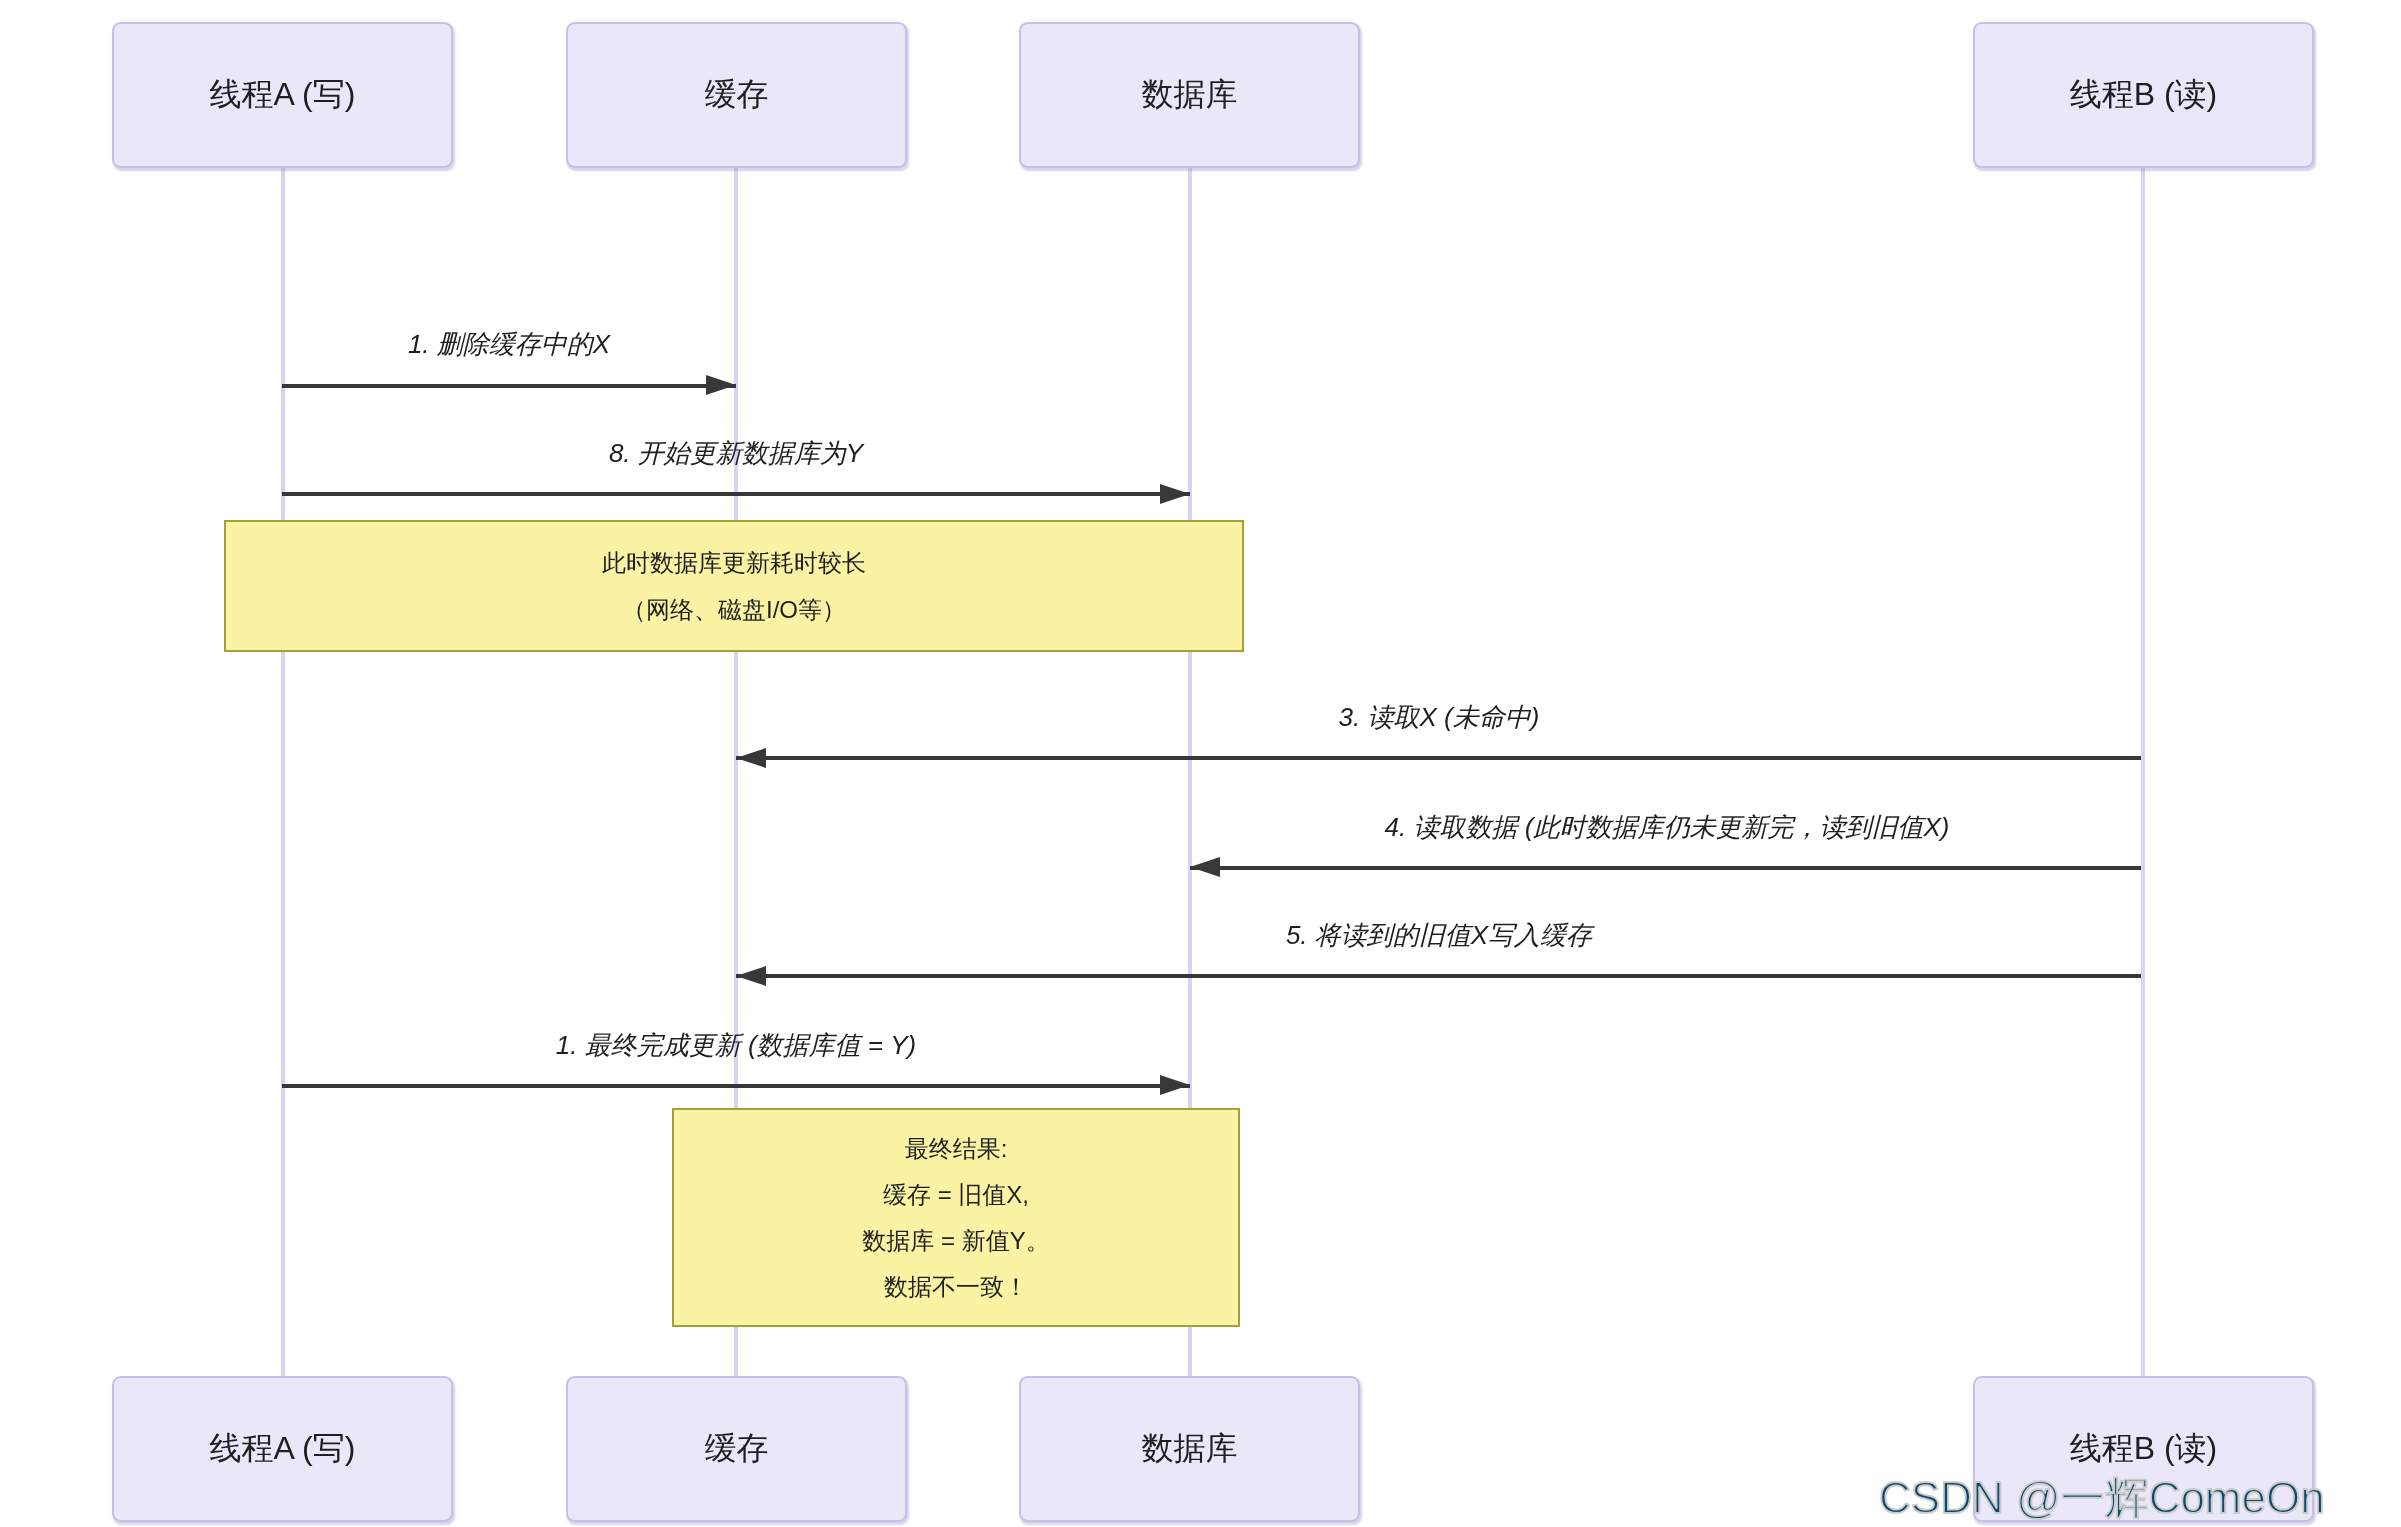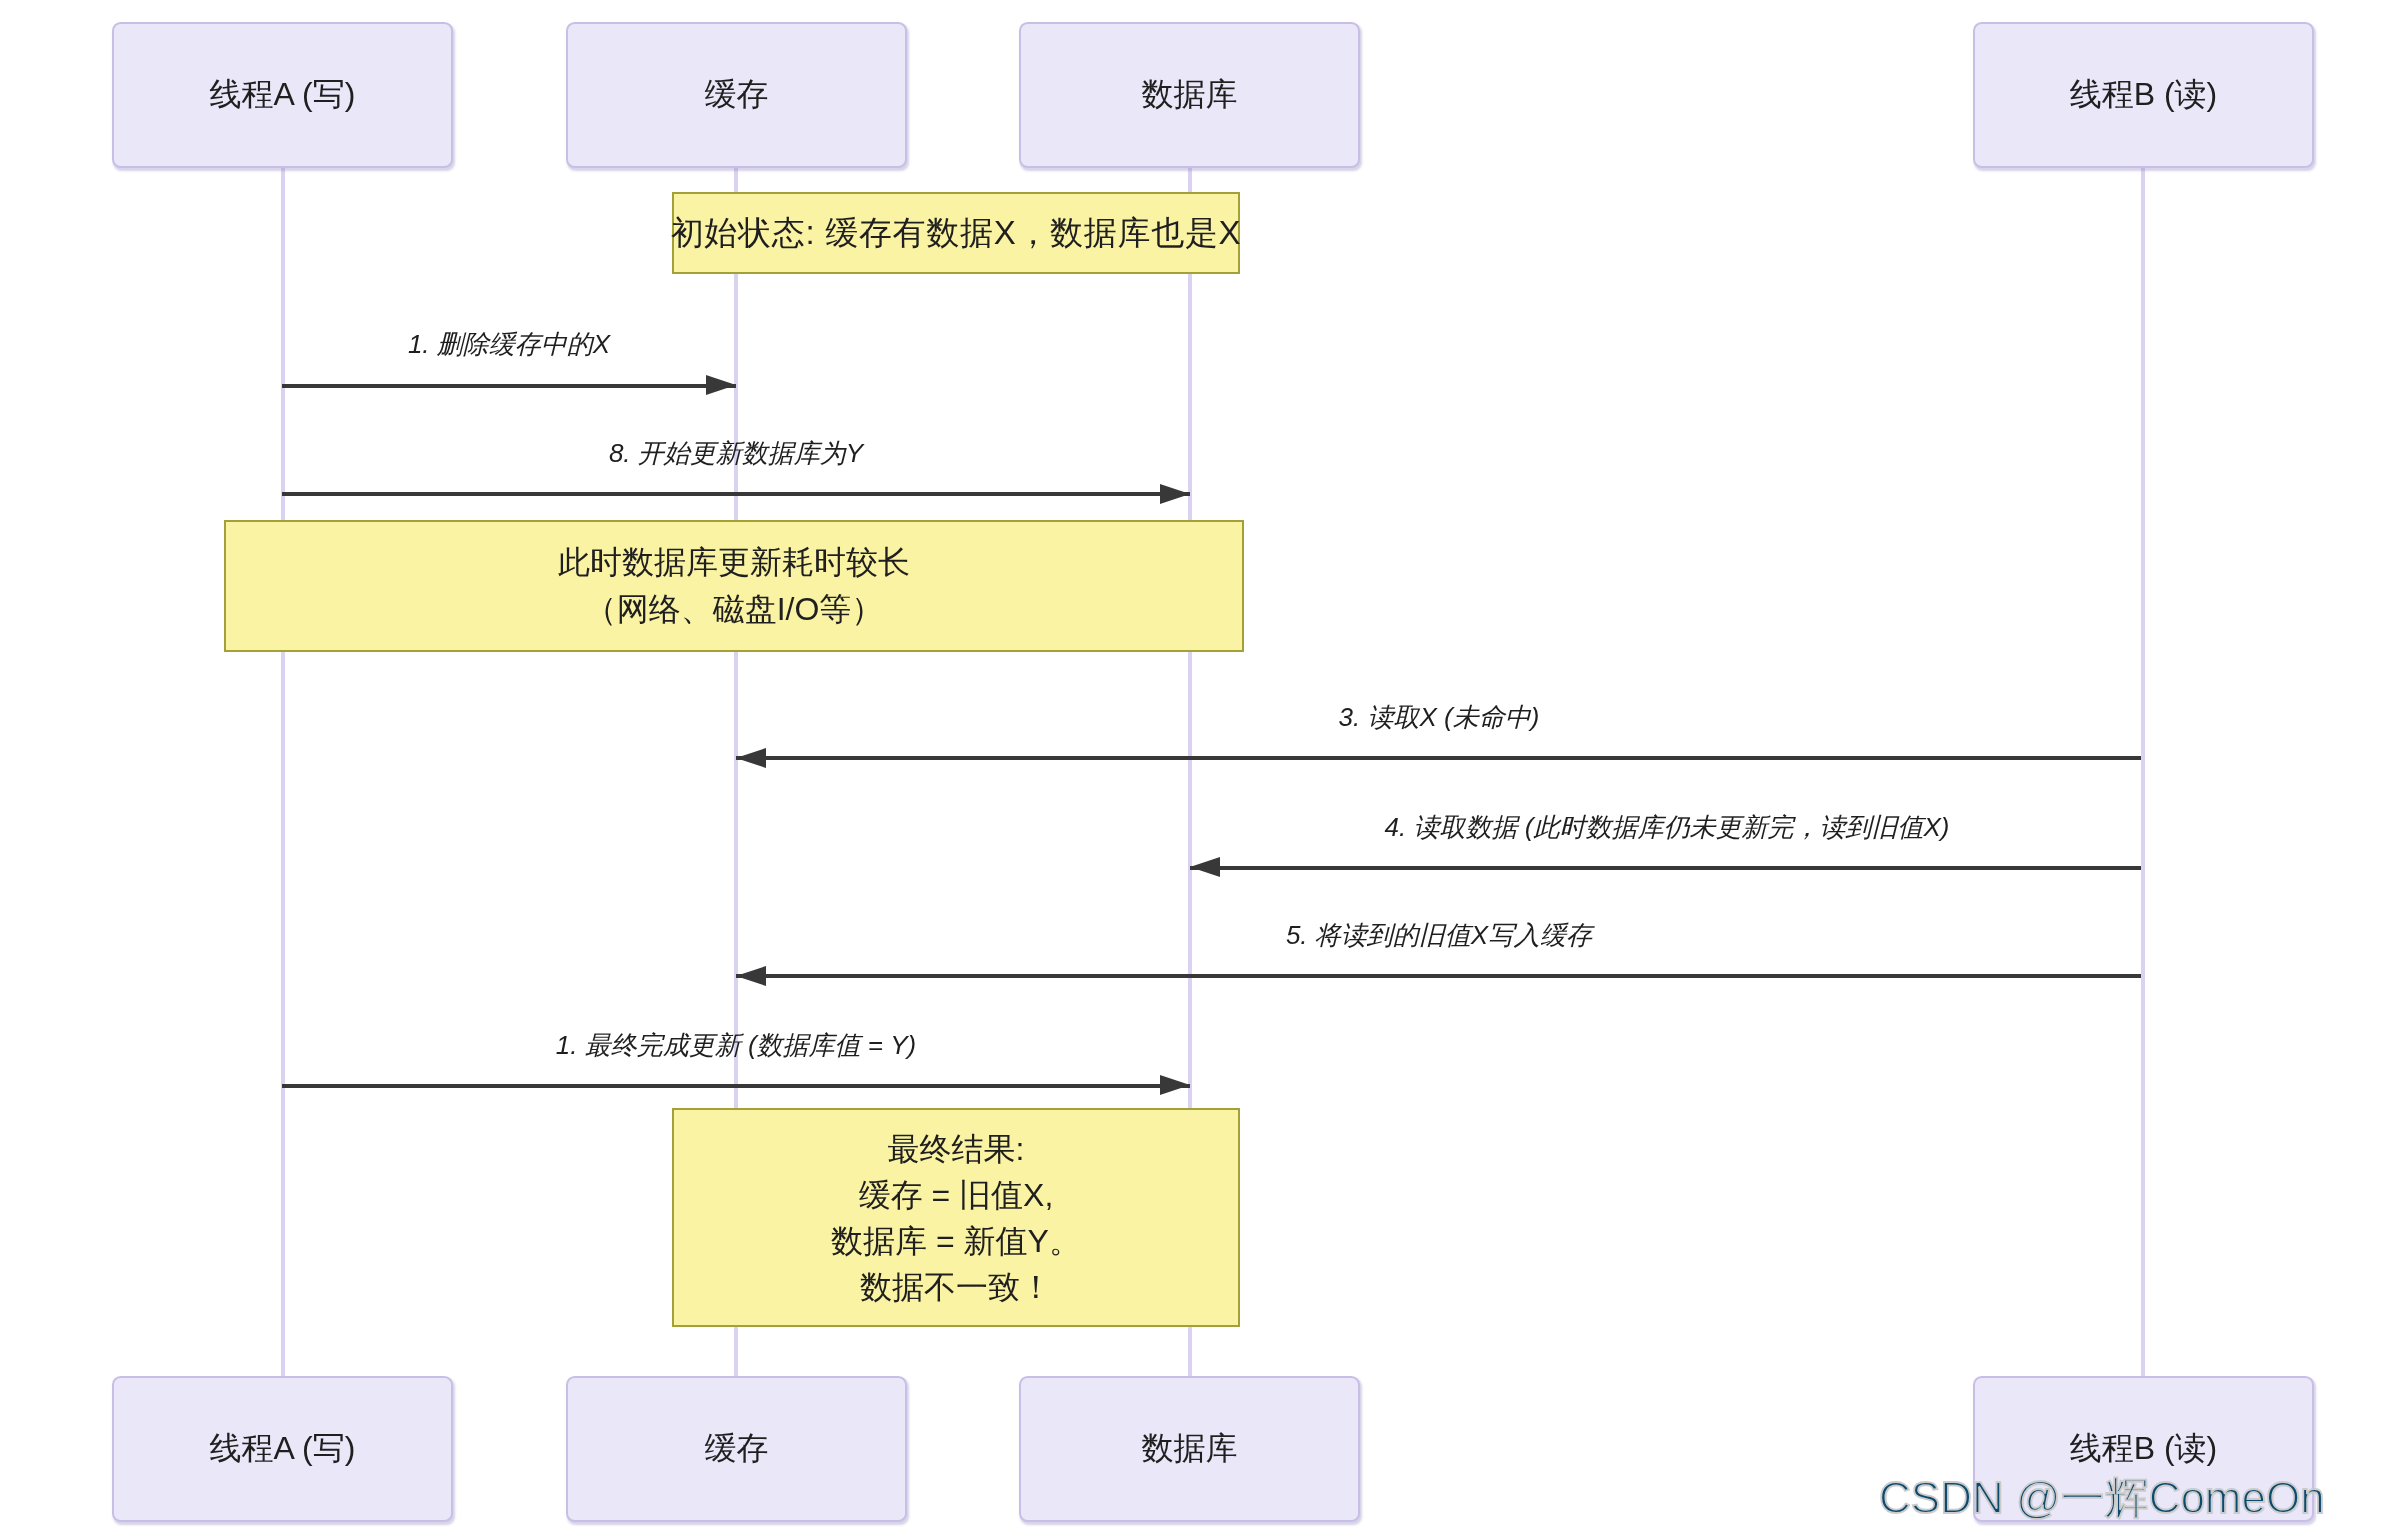--- a/index.html
+++ b/index.html
@@ -34,21 +34,21 @@
     font-size:32px;font-weight:300;
     box-shadow:1.4px 2.2px 2.2px rgba(140,130,190,0.35);
     white-space:nowrap;
   }
   .note{
     position:absolute;
     background:var(--note-fill);
     border:2.2px solid var(--note-border);
     box-sizing:border-box;
     display:flex;flex-direction:column;align-items:center;justify-content:center;
-    font-size:32px;font-weight:300;text-align:center;
+    font-size:24px;font-weight:300;text-align:center;
   }
   .note .nline{white-space:nowrap;}
   .note-single{font-size:33px;letter-spacing:0.7px;overflow:visible;}
   .msg-label{
     position:absolute;height:37px;line-height:37px;
     font-size:26px;font-weight:300;white-space:nowrap;
     transform:translateX(-50%);
     font-style:italic;
   }
   .msg-line{
@@ -83,23 +83,20 @@
   <div class="lifeline" style="left:281px;"></div>
   <div class="lifeline" style="left:734px;"></div>
   <div class="lifeline" style="left:1188px;"></div>
   <div class="lifeline" style="left:2141px;"></div>
 
   <div class="actor" style="left:112px;top:21.5px;">线程A (写)</div>
   <div class="actor" style="left:566px;top:21.5px;">缓存</div>
   <div class="actor" style="left:1019px;top:21.5px;">数据库</div>
   <div class="actor" style="left:1973px;top:21.5px;">线程B (读)</div>
 
-  <div class="note note-single" style="left:672px;top:192px;width:568px;height:82px;">
-    <div class="nline">初始状态: 缓存有数据X，数据库也是X</div>
-  </div>
 
   <div class="msg-label" style="left:509px;top:326px;">1. 删除缓存中的X</div>
   <div class="msg-line" style="left:282px;top:384px;width:454px;"></div>
   <div class="head-right" style="left:706px;top:375px;"></div>
 
   <div class="msg-label" style="left:736px;top:435px;">8. 开始更新数据库为Y</div>
   <div class="msg-line" style="left:282px;top:492px;width:908px;"></div>
   <div class="head-right" style="left:1160px;top:484px;"></div>
 
   <div class="note" style="left:224px;top:520px;width:1020px;height:132px;">

